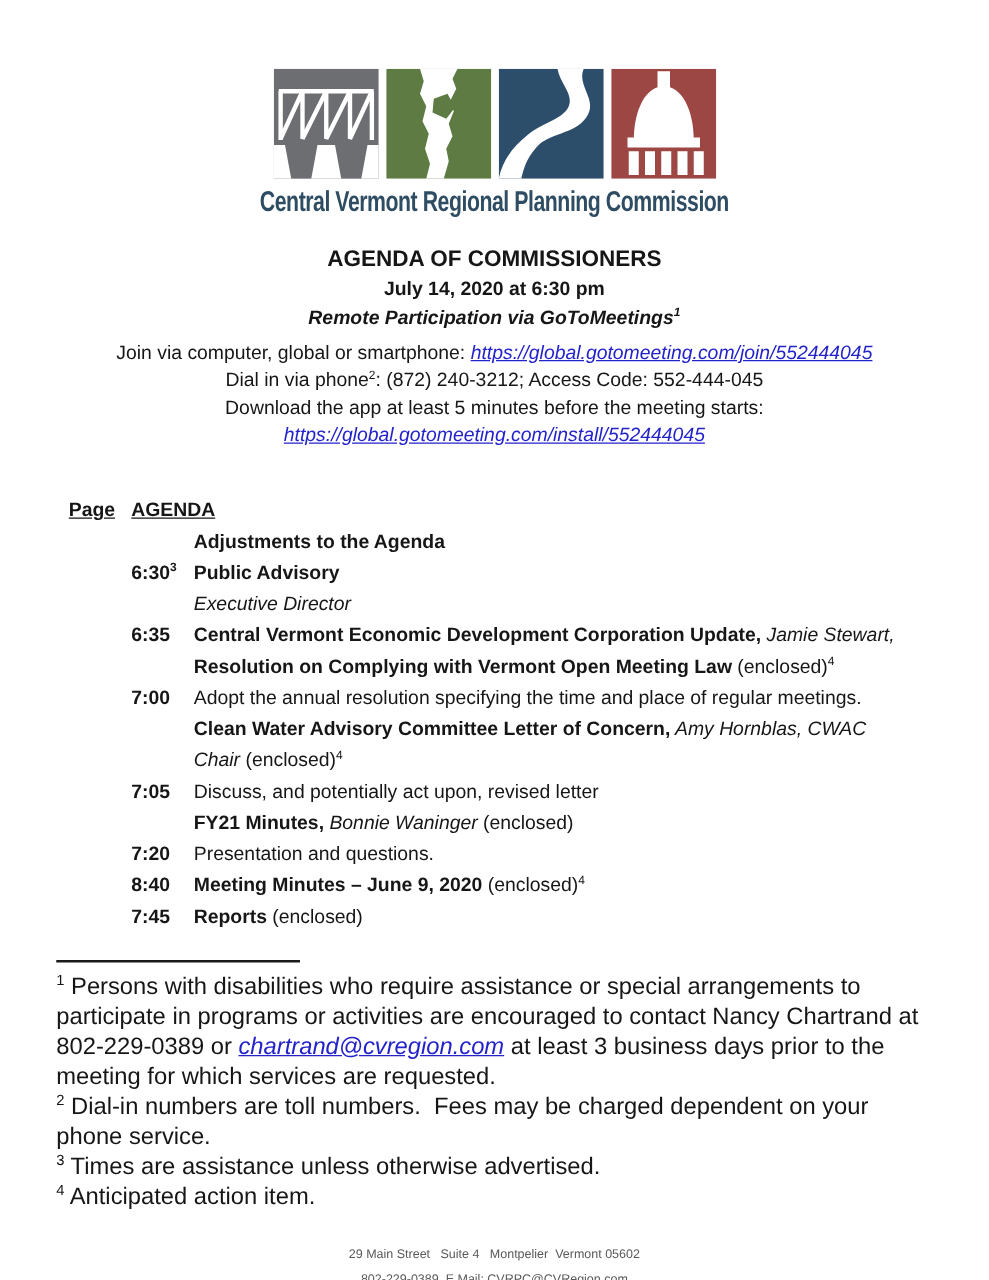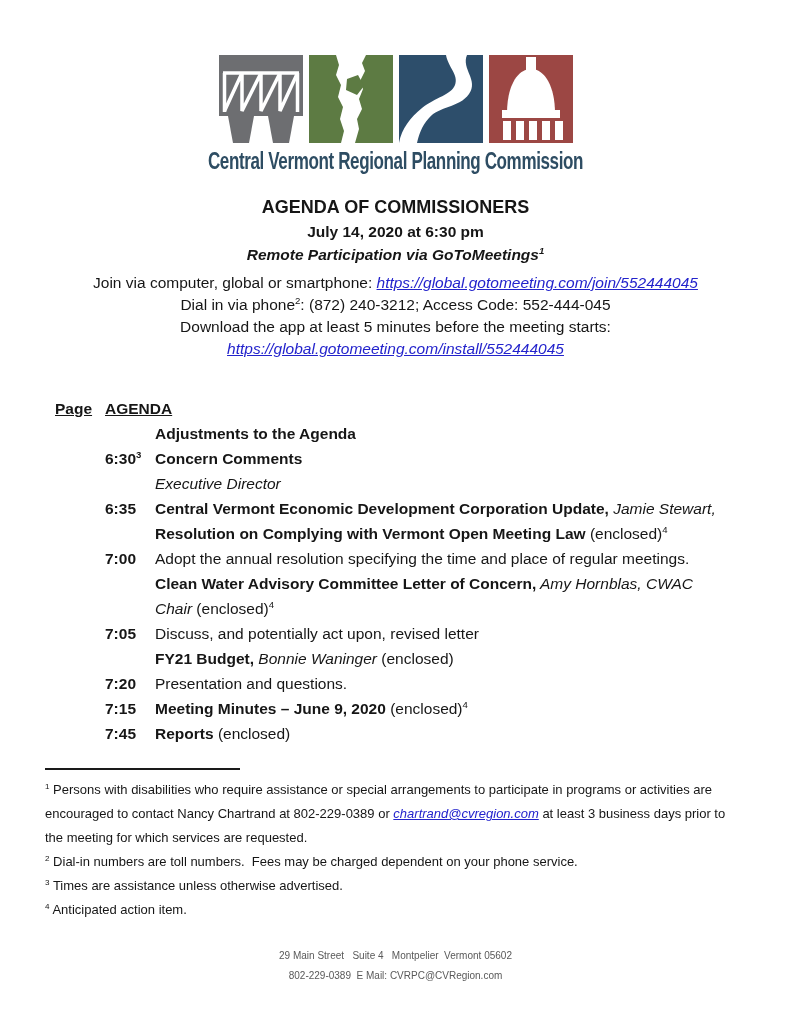--- a/index.html
+++ b/index.html
@@ -36,21 +36,21 @@
   .agenda-head .ph { width:50px; }
   .agenda-head .ah,.agenda-head .ph span { text-decoration:underline; }
   .a-row { display:flex; margin-left:50px;align-items:flex-end; }
   .t-col { width:50px; font-weight:bold; line-height:25px; flex:none; }
   .d-col { flex:1; }
   .a-line { line-height:25px; white-space:nowrap; }
   .sg-b { font-weight:bold; }
   .sg-i { font-style:italic; }
 
   
-  .footnotes { margin-top:22px; font-size:13px; }
+  .footnotes { margin-top:22px; font-size:19px; }
   .fn-rule { width:195px; border-top:2px solid #1a1a1a; margin-bottom:8px; }
   .fn { line-height:24px; }
 
   
   .footer { margin-top:24px; text-align:center; color:#595959; font-size:10px; line-height:20px; }
 </style>
 </head>
 <body>
 
 <div class="page">
@@ -115,21 +115,21 @@
   <div class="agenda">
     <div class="agenda-head">
       <div class="ph"><span>Page</span></div>
       <div class="ah">AGENDA</div>
     </div>
     <div id="agenda-items">
         <div class="a-row">
           <div class="t-col"><span>6:30</span><sup>3</sup></div>
           <div class="d-col">
             <div class="a-line"><span class="sg-b">Adjustments to the Agenda</span></div>
-            <div class="a-line"><span class="sg-b">Concern Comments</span></div>
+            <div class="a-line"><span class="sg-b">Public Advisory</span></div>
           </div>
         </div>
         <div class="a-row">
           <div class="t-col"><span>6:35</span></div>
           <div class="d-col">
             <div class="a-line"><span class="sg-i">Executive Director</span></div>
             <div class="a-line"><span class="sg-b">Central Vermont Economic Development Corporation Update,</span><span class="sg-i"> Jamie Stewart,</span></div>
           </div>
         </div>
         <div class="a-row">
@@ -143,26 +143,26 @@
           <div class="t-col"><span>7:05</span></div>
           <div class="d-col">
             <div class="a-line"><span class="sg-b">Clean Water Advisory Committee Letter of Concern,</span><span class="sg-i"> Amy Hornblas, CWAC</span></div>
             <div class="a-line"><span class="sg-i">Chair</span><span> (enclosed)</span><sup>4</sup></div>
             <div class="a-line"><span>Discuss, and potentially act upon, revised letter</span></div>
           </div>
         </div>
         <div class="a-row">
           <div class="t-col"><span>7:20</span></div>
           <div class="d-col">
-            <div class="a-line"><span class="sg-b">FY21 Budget,</span><span class="sg-i"> Bonnie Waninger</span><span> (enclosed)</span></div>
+            <div class="a-line"><span class="sg-b">FY21 Minutes,</span><span class="sg-i"> Bonnie Waninger</span><span> (enclosed)</span></div>
             <div class="a-line"><span>Presentation and questions.</span></div>
           </div>
         </div>
         <div class="a-row">
-          <div class="t-col"><span>7:15</span></div>
+          <div class="t-col"><span>8:40</span></div>
           <div class="d-col">
             <div class="a-line"><span class="sg-b">Meeting Minutes – June 9, 2020</span><span> (enclosed)</span><sup>4</sup></div>
           </div>
         </div>
         <div class="a-row">
           <div class="t-col"><span>7:45</span></div>
           <div class="d-col">
             <div class="a-line"><span class="sg-b">Reports</span><span> (enclosed)</span></div>
           </div>
         </div>

